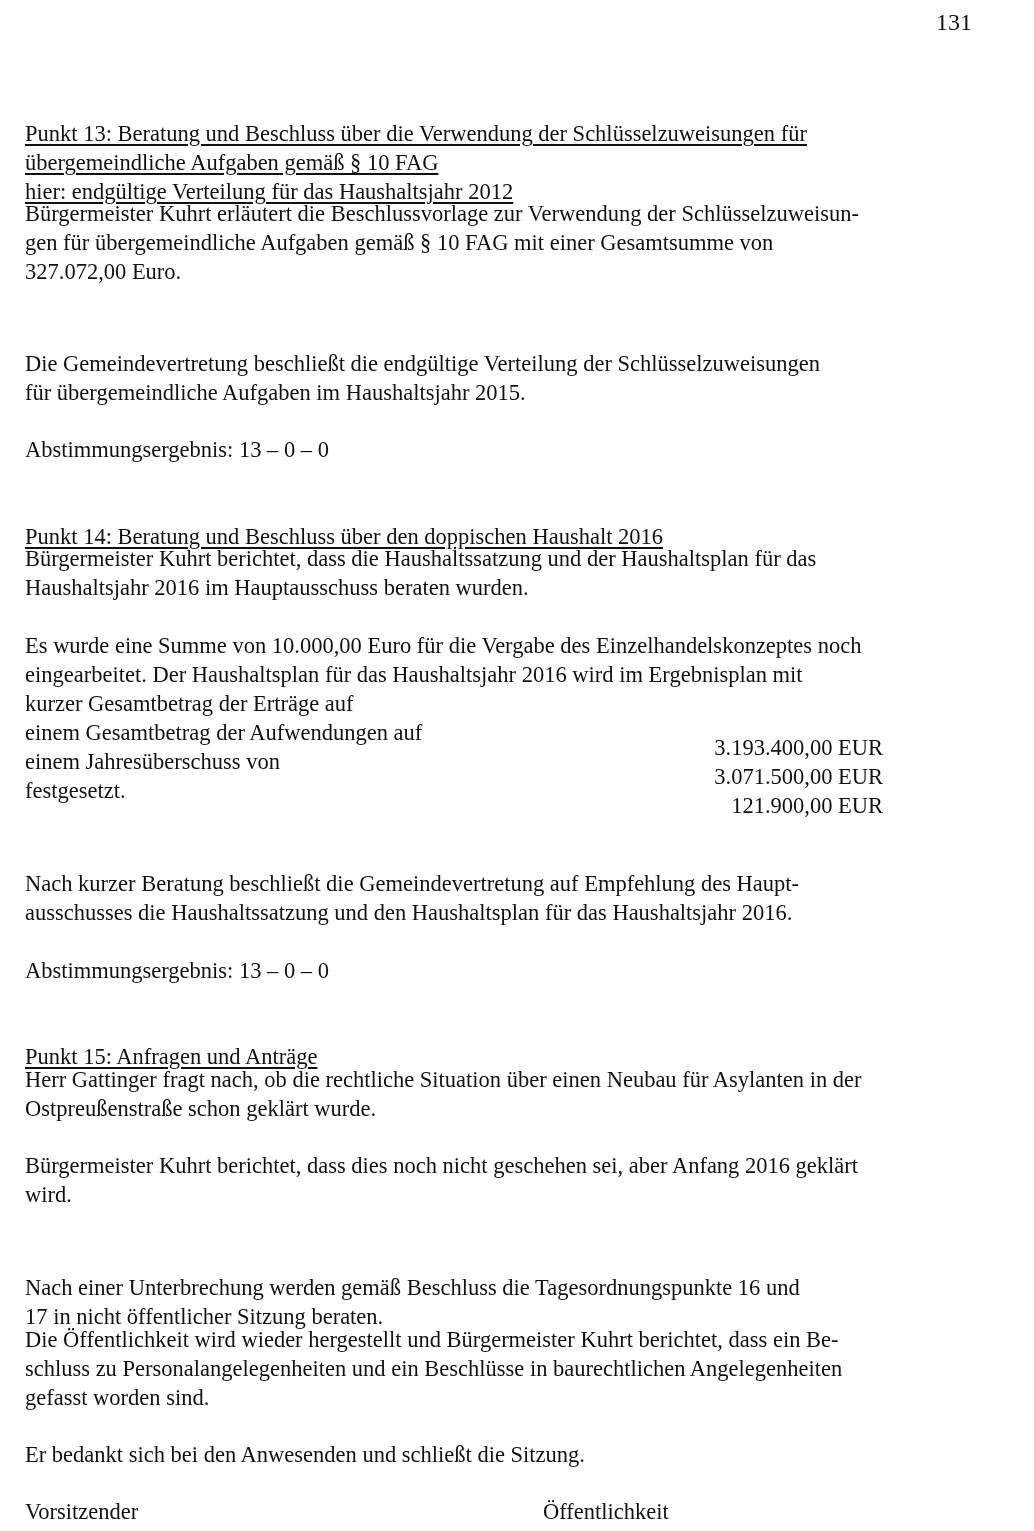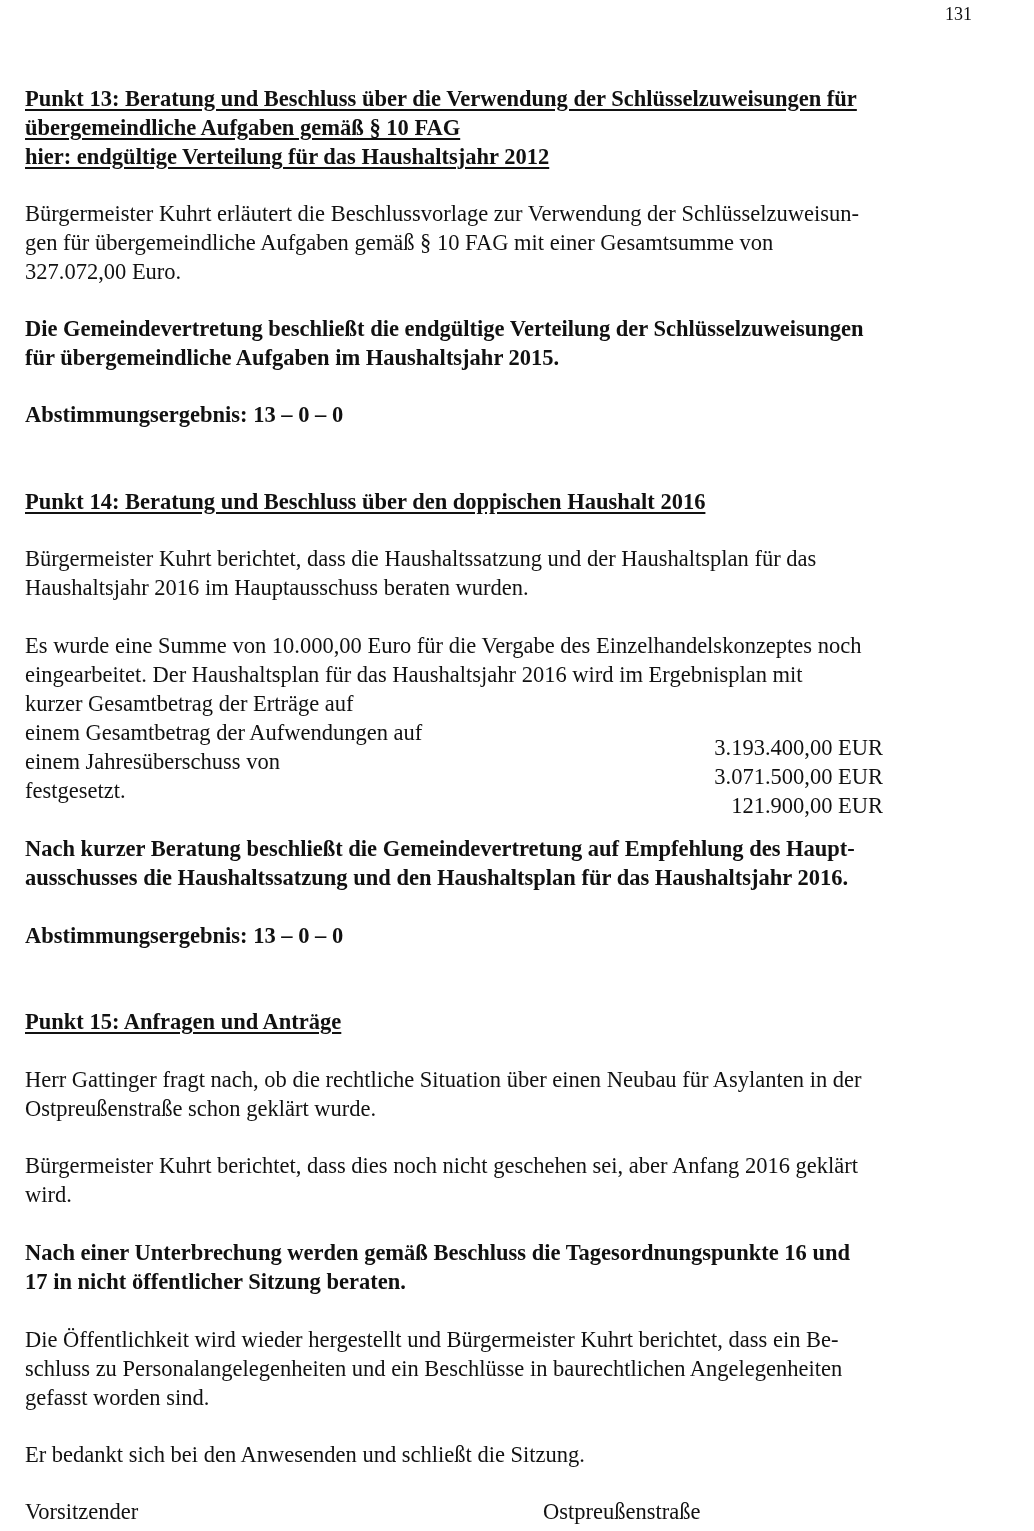--- a/index.html
+++ b/index.html
@@ -12,31 +12,31 @@
       height: 1531px;
       position: relative;
       overflow: hidden;
       font-family: "Liberation Serif", "DejaVu Serif", serif;
       font-size: 22.5px;
       color: #111111;
       line-height: 29px;
     }
     .page-number {
       position: absolute;
-      top: 0;
+      top: 8px;
       right: 62px;
-      font-size: 18px;
+      font-size: 24px;
       line-height: 29px;
     }
     .ln {
       position: absolute;
       left: 25px;
       white-space: nowrap;
     }
-    .b { font-weight: bold; }
+    .b { font-weight: normal; margin-top: 35px; }
     .u { text-decoration: underline; text-decoration-thickness: 2px; text-underline-offset: 3px; }
     .amount {
       position: absolute;
       right: 151px;
       white-space: nowrap;
       margin-top: 44px;
     }
     .sig-right {
       position: absolute;
       left: 543px;
@@ -109,15 +109,15 @@
 
     <div class="ln" style="top:1325px">Die Öffentlichkeit wird wieder hergestellt und Bürgermeister Kuhrt berichtet, dass ein Be-</div>
     <div class="ln" style="top:1354px">schluss zu Personalangelegenheiten und ein Beschlüsse in baurechtlichen Angelegenheiten</div>
     <div class="ln" style="top:1383px">gefasst worden sind.</div>
 
     <div class="ln" style="top:1440px">Er bedankt sich bei den Anwesenden und schließt die Sitzung.</div>
   </div>
 
   <div>
     <div class="ln" style="top:1497px">Vorsitzender</div>
-    <div class="sig-right" style="top:1497px">Ostpreußenstraße</div>
+    <div class="sig-right" style="top:1497px">Öffentlichkeit</div>
   </div>
 </div>
 
 </body></html>

